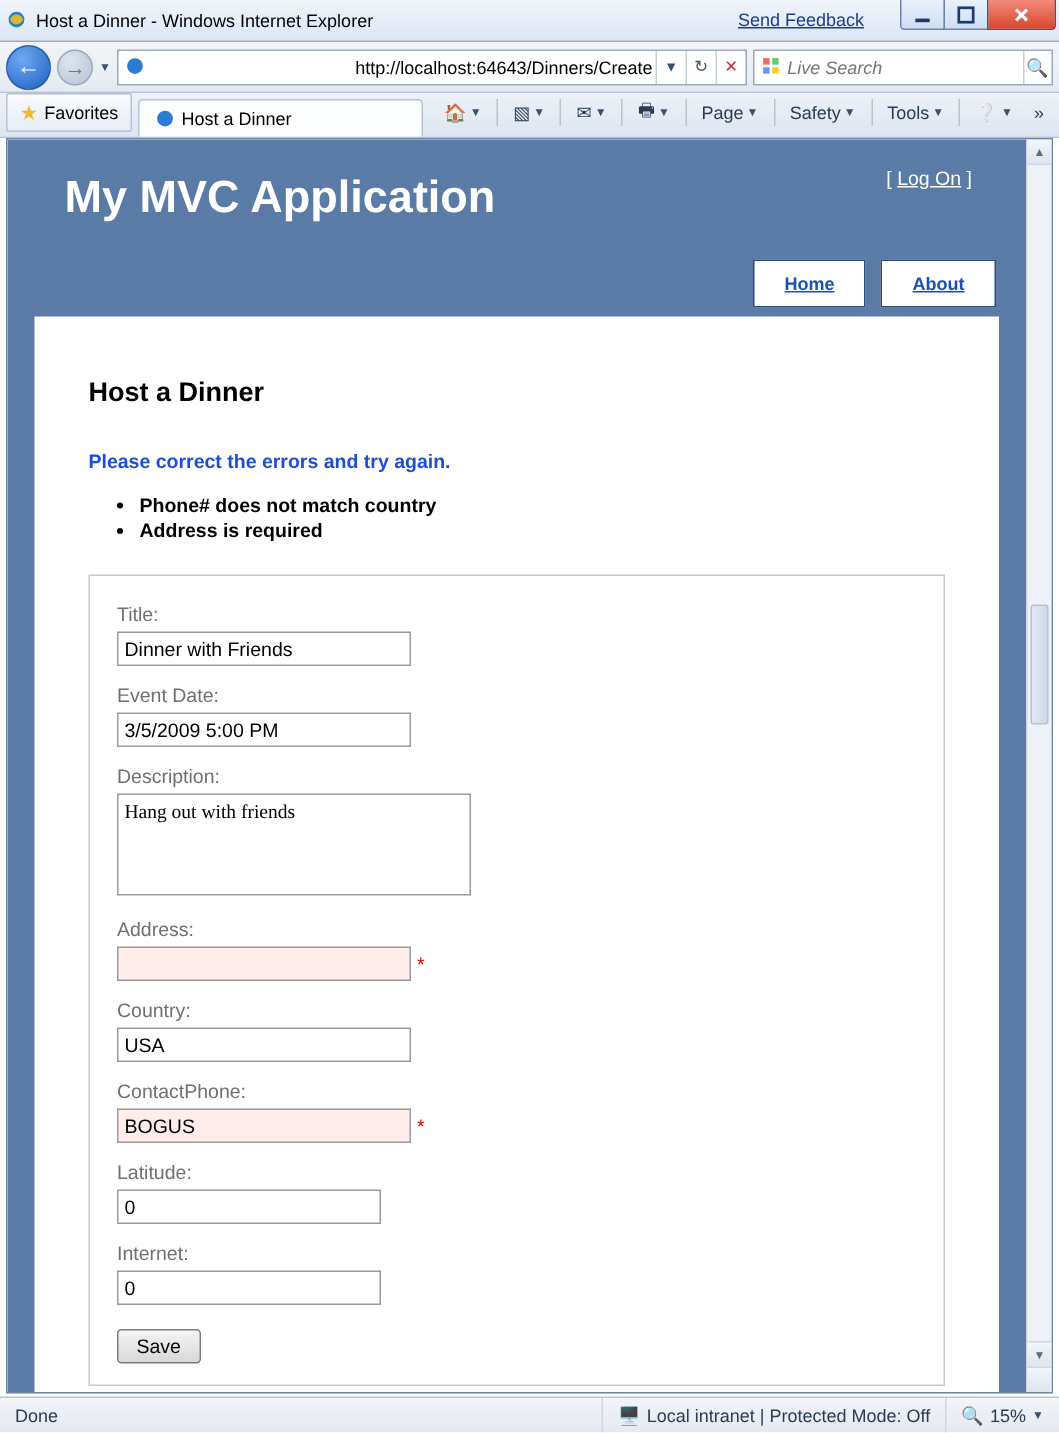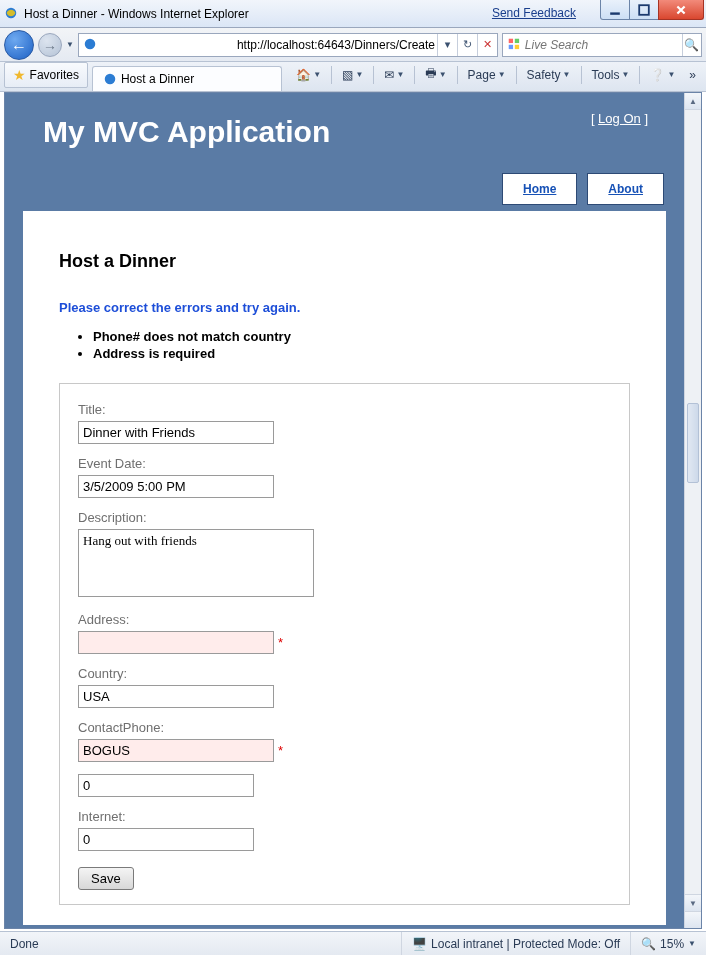--- a/index.html
+++ b/index.html
@@ -285,20 +285,21 @@
           <input type="text" value="USA" style="">
         </div>
         <div class="fld">
           <label>ContactPhone:</label>
           <div class="inline">
             <input class="err" type="text" value="BOGUS" style="">
             <span class="asterisk">*</span>
           </div>
         </div>
         <div class="fld">
+          <label>Latitude:</label>
           <input type="text" style="width: 176px;" value="0">
         </div>
         <div class="fld">
           <label>Internet:</label>
           <input type="text" style="width: 176px;" value="0">
         </div>
         <button class="savebtn">Save</button>
       </div>
     </div>
   </div>

